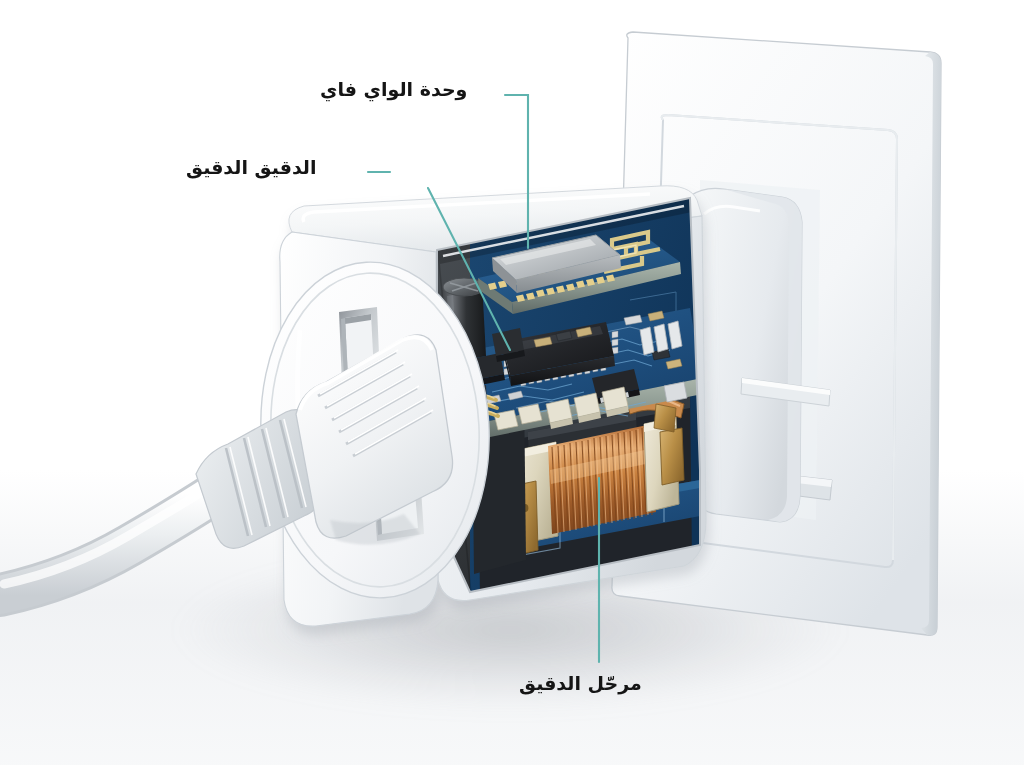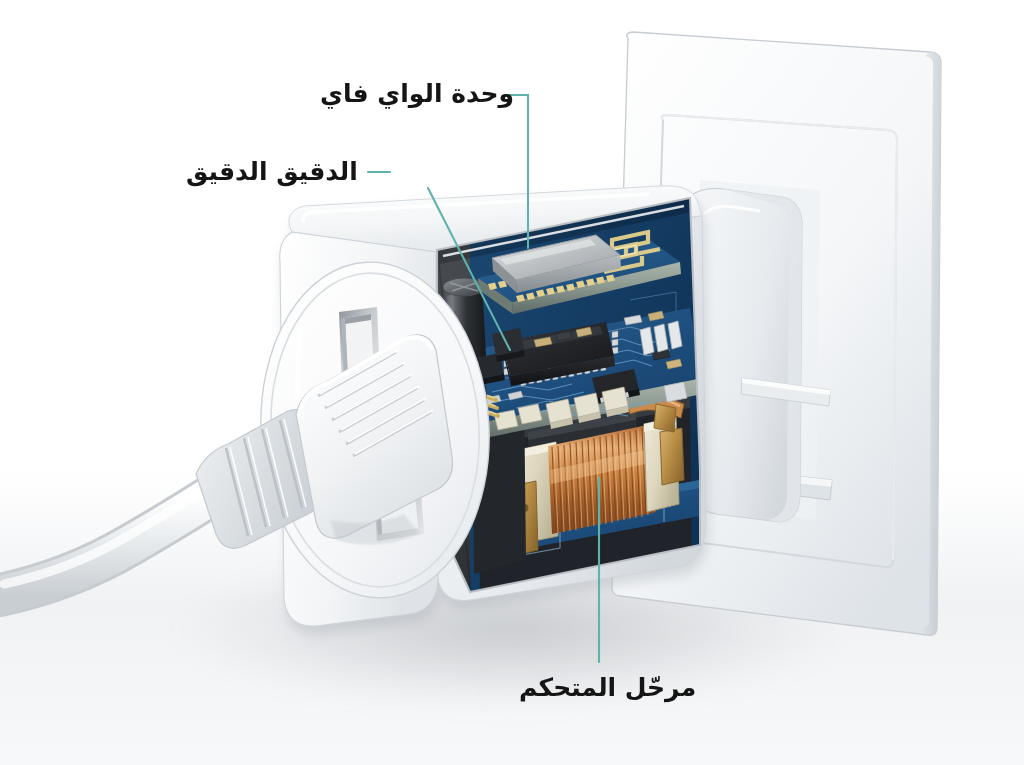--- a/index.html
+++ b/index.html
@@ -25,21 +25,21 @@
     background:linear-gradient(180deg,rgba(236,238,241,0) 0%,rgba(228,231,235,.55) 45%,rgba(233,236,239,.35) 100%);
   }
 
   
   #art{position:absolute;left:0;top:0;width:1024px;height:765px;}
 
   
   .label{
     position:absolute;
     color:#151515;
-    font-size:25px;
+    font-size:19px;
     font-weight:700;
     direction:rtl;
     white-space:nowrap;
     letter-spacing:0px;
     line-height:1.25;
   }
   #label-wifi{left:320px;top:78px;}
   #label-mcu {left:186px;top:156px;}
   #label-relay{left:519px;top:672px;}
 </style>
@@ -574,15 +574,15 @@
       <path d="M428,188 L510,350"></path>
 
       <path d="M599,478 L599,662"></path>
     </g>
   </svg>
 
   <div class="label" id="label-wifi">وحدة الواي فاي</div>
 
   <div class="label" id="label-mcu">الدقيق الدقيق</div>
 
-  <div class="label" id="label-relay">مرحّل المتحكم</div>
+  <div class="label" id="label-relay">مرحّل الدقيق</div>
 
 </div>
 
 </body></html>

